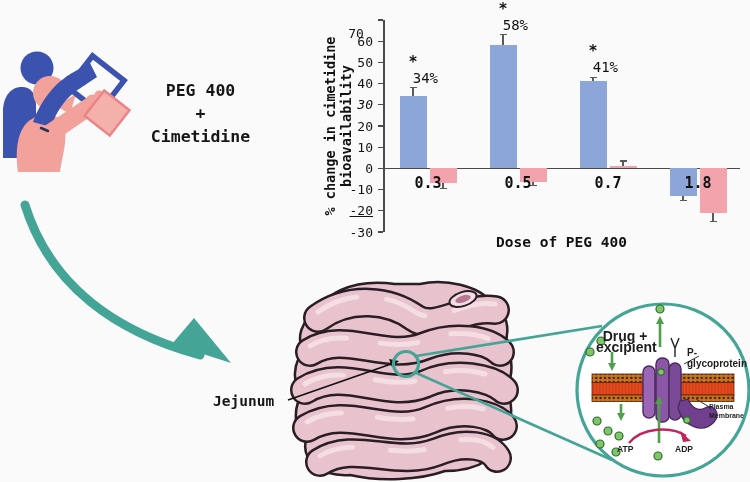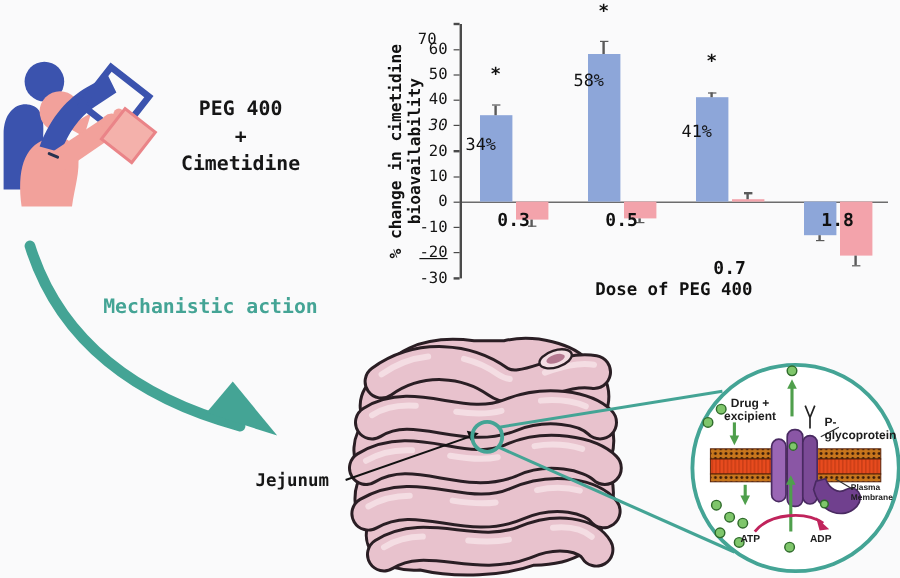--- a/index.html
+++ b/index.html
@@ -15,33 +15,33 @@
 
   
   #chart{left:325px;top:0;width:425px;height:255px;z-index:3;}
   #chart .axis-v{position:absolute;width:1.5px;background:#4a4a4a;}
   #chart .axis-h{position:absolute;height:1.5px;background:#4a4a4a;}
   #chart .ytickmark{position:absolute;height:1.2px;width:5px;background:#4a4a4a;}
   #chart .ytick{position:absolute;width:34px;text-align:right;font-size:13px;line-height:15px;color:#141414;}
   #chart .bar{position:absolute;}
   #chart .ebar{position:absolute;width:1.2px;background:#5a5a5a;}
   #chart .ecap{position:absolute;height:1.2px;width:7px;background:#5a5a5a;}
-  #chart .vlabel{position:absolute;width:50px;text-align:left;font-size:14px;line-height:16px;color:#111;margin-top:43px;}
+  #chart .vlabel{position:absolute;width:50px;text-align:right;font-size:14px;line-height:16px;color:#111;}
   #chart .sig{position:absolute;width:50px;text-align:center;font-size:15px;font-weight:bold;line-height:16px;color:#111;}
   #chart .xtick{position:absolute;width:50px;text-align:center;font-size:15px;font-weight:bold;color:#111;}
   .xlabel{position:absolute;left:58px;top:234px;width:357px;text-align:center;font-size:14.5px;font-weight:bold;color:#111;}
   .ylabel{position:absolute;left:-96px;top:104px;width:230px;height:44px;transform:rotate(-90deg);
           text-align:center;font-size:13.5px;font-weight:bold;line-height:16px;color:#111;}
   .legend{position:absolute;top:3px;right:10px;display:flex;gap:30px;font-size:13.5px;font-weight:bold;color:#111;}
   .legend-item{display:flex;align-items:center;gap:4px;}
   .legend-swatch{width:10px;height:10px;display:inline-block;}
 
   
   .inset-label{font-family:"Liberation Sans",sans-serif;font-weight:bold;color:#1d1d1d;z-index:5;}
-  .drug-label{left:596px;top:331px;width:58px;text-align:center;font-size:10px;line-height:11px;}
+  .drug-label{left:596px;top:331px;width:58px;text-align:center;font-size:14px;line-height:11px;}
   .pgp-label{left:687px;top:347px;font-size:10px;}
   .membrane-label{left:709px;top:403px;font-size:7px;line-height:8.5px;}
   .atp-label{left:617px;top:444px;font-size:8.5px;}
   .adp-label{left:675px;top:444px;font-size:8.5px;}
 </style>
 </head>
 <body>
 
 <div class="page">
 
@@ -158,21 +158,20 @@
     </g>
     <line x1="699" y1="356" x2="684" y2="364" stroke="#333" stroke-width="1"></line>
     <line x1="711" y1="408" x2="696" y2="399" stroke="#333" stroke-width="1"></line>
   </svg>
 
   <div class="abs peg-label" style="z-index:5">
     <div>PEG 400</div>
     <div>+</div>
     <div>Cimetidine</div>
   </div>
-  <div class="abs mech-label" style="z-index:5">Mechanistic action</div>
   <div class="abs jejunum-label" style="z-index:5">Jejunum</div>
 
   <div class="abs inset-label drug-label">
     <div>Drug +</div>
     <div>excipient</div>
   </div>
   <div class="abs inset-label pgp-label">P-glycoprotein</div>
   <div class="abs inset-label membrane-label">
     <div>Plasma</div>
     <div>Membrane</div>
@@ -226,21 +225,21 @@
       <div class="ecap" style="left: 204.5px; top: 184.76px;"></div>
       <div class="xtick" style="left: 168px; top: 174.4px;">0.5</div>
       <div class="bar" style="left: 254.5px; top: 81.48px; width: 27px; height: 86.92px; background: rgb(141, 166, 217);"></div>
       <div class="ebar" style="left: 267.4px; top: 77.24px; height: 4.24px;"></div>
       <div class="ecap" style="left: 264.5px; top: 76.64px;"></div>
       <div class="vlabel" style="left: 243px; top: 59.24px;">41%</div>
       <div class="sig" style="left: 243px; top: 43.24px;">*</div>
       <div class="bar" style="left: 284.5px; top: 166.28px; width: 27px; height: 2.12px; background: rgb(243, 163, 171);"></div>
       <div class="ebar" style="left: 297.4px; top: 160.98px; height: 5.3px;"></div>
       <div class="ecap" style="left: 294.5px; top: 160.38px;"></div>
-      <div class="xtick" style="left: 258px; top: 174.4px; margin-top: 40px;">0.7</div>
+      <div class="xtick" style="left: 258px; top: 174.4px;">0.7</div>
       <div class="bar" style="left: 344.5px; top: 168.4px; width: 27px; height: 27.56px; background: rgb(141, 166, 217);"></div>
       <div class="ebar" style="left: 357.4px; top: 195.96px; height: 4.24px;"></div>
       <div class="ecap" style="left: 354.5px; top: 199.6px;"></div>
       <div class="bar" style="left: 374.5px; top: 168.4px; width: 27px; height: 44.52px; background: rgb(243, 163, 171);"></div>
       <div class="ebar" style="left: 387.4px; top: 212.92px; height: 8.48px;"></div>
       <div class="ecap" style="left: 384.5px; top: 220.8px;"></div>
       <div class="xtick" style="left: 348px; top: 174.4px;">1.8</div>
     </div>
 </div>
 

